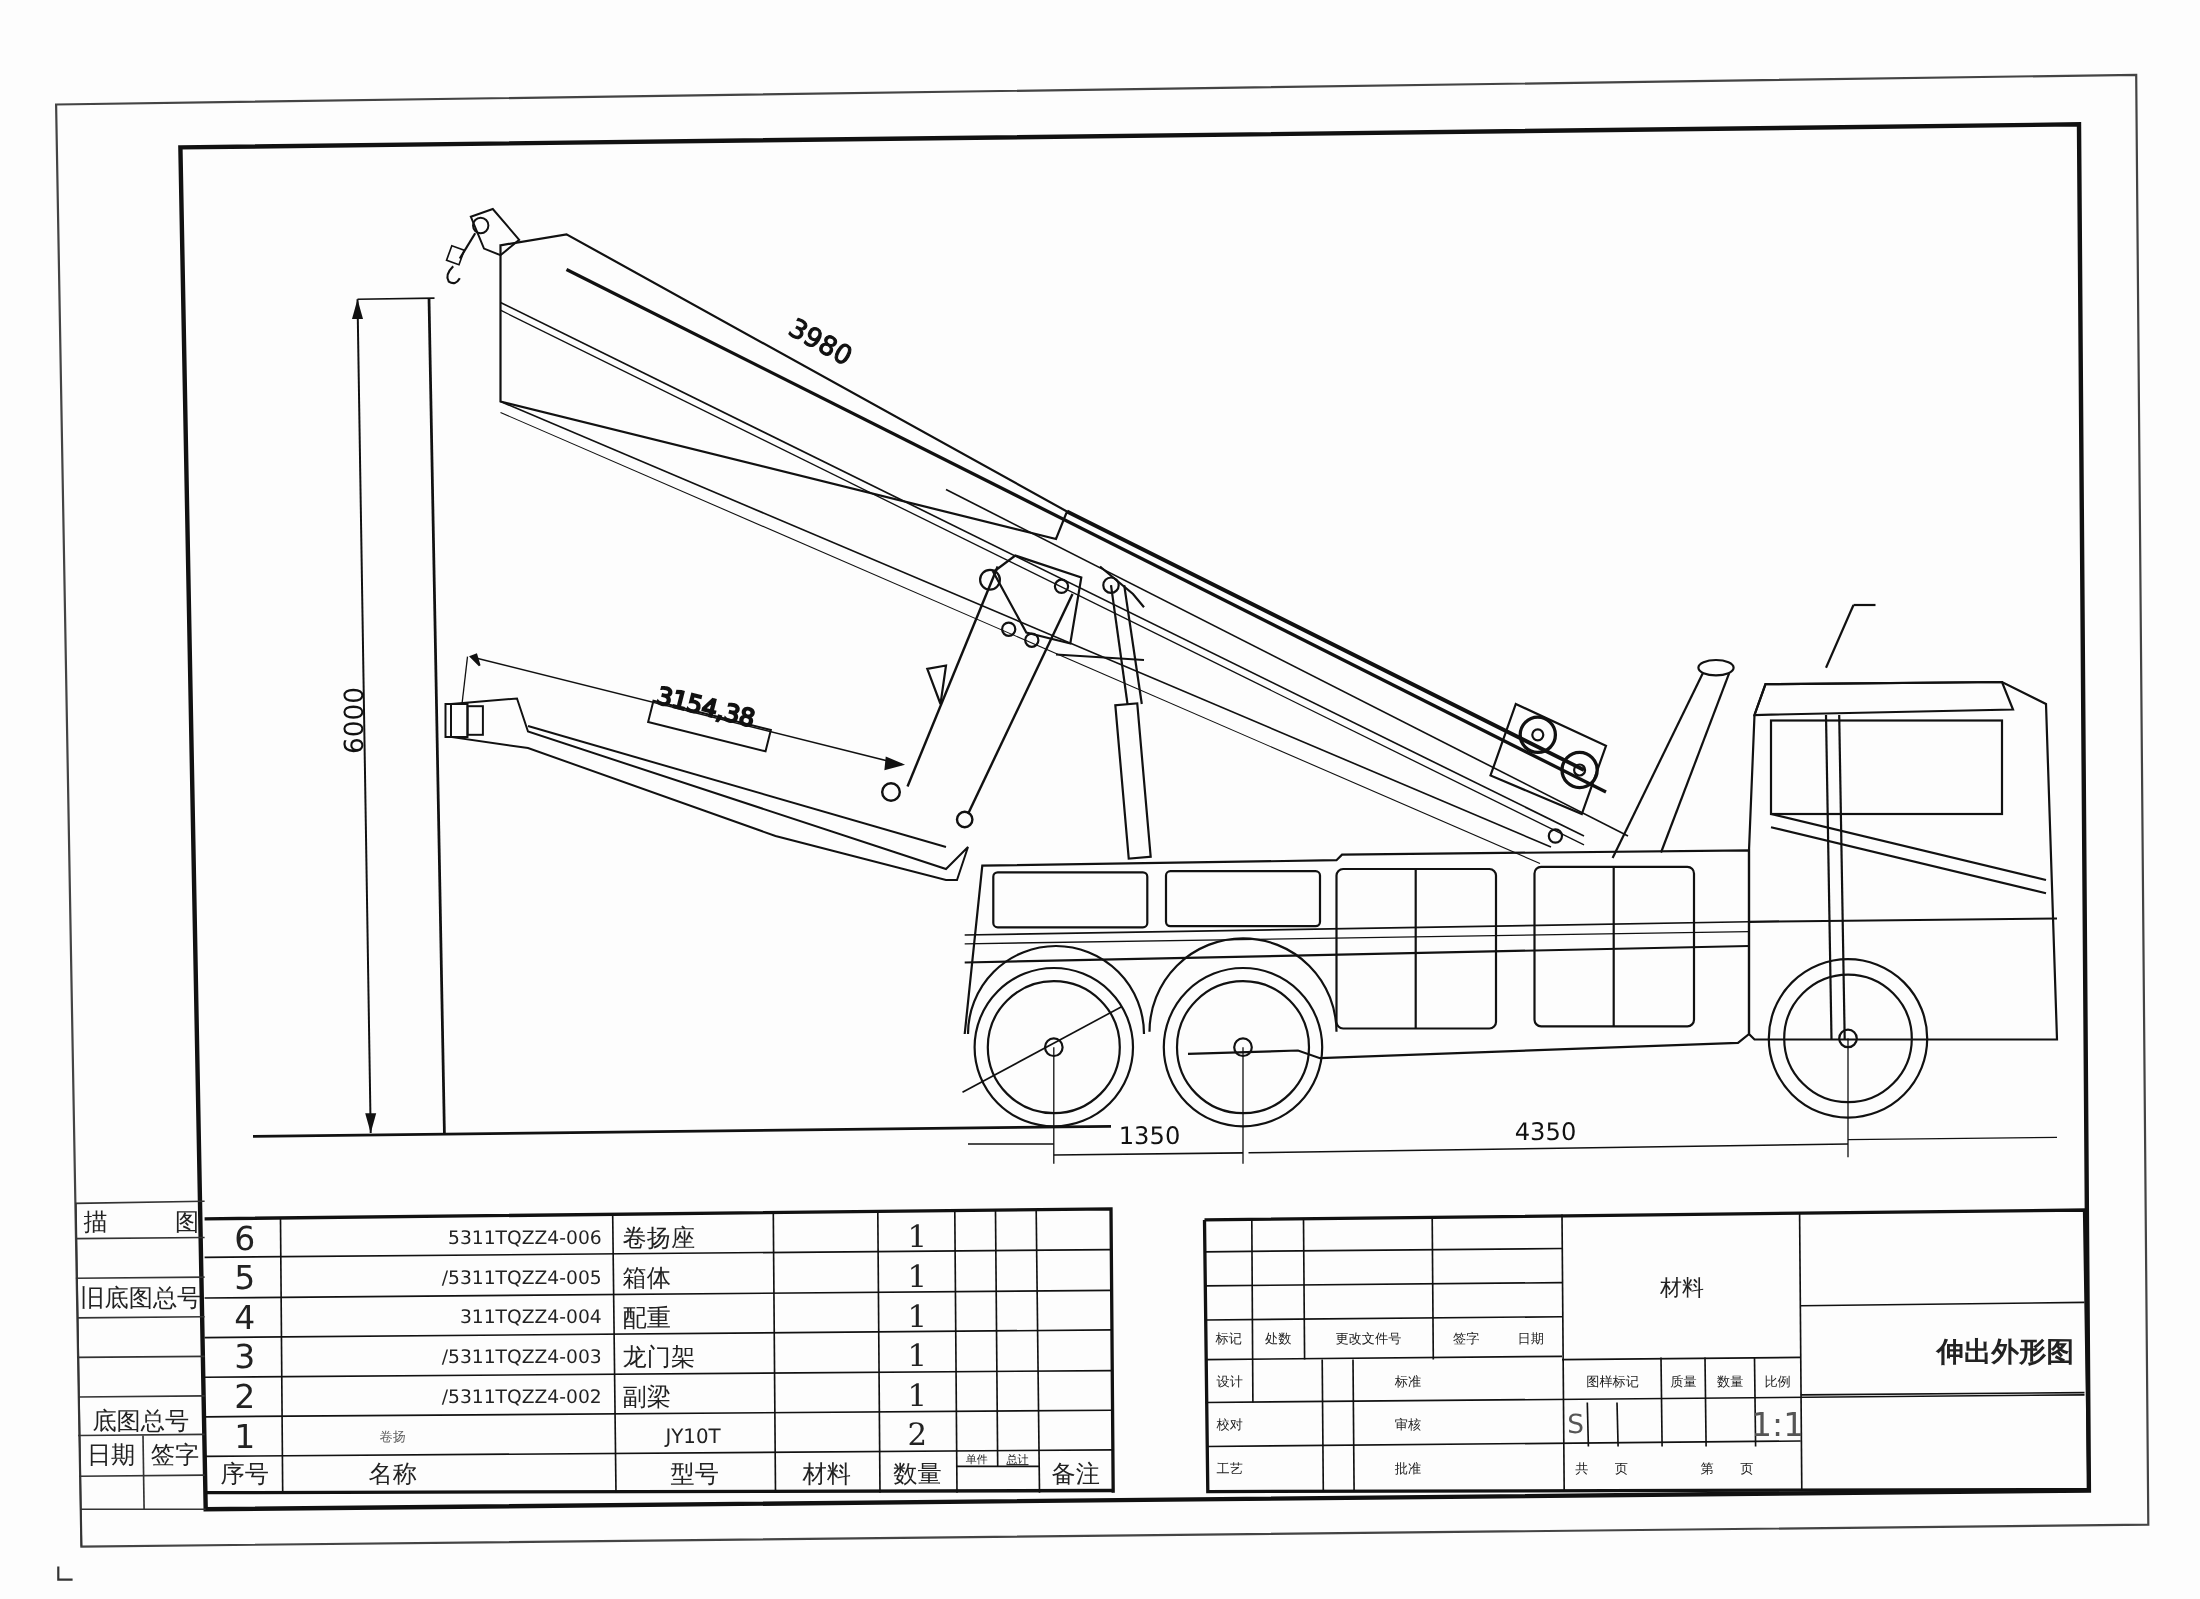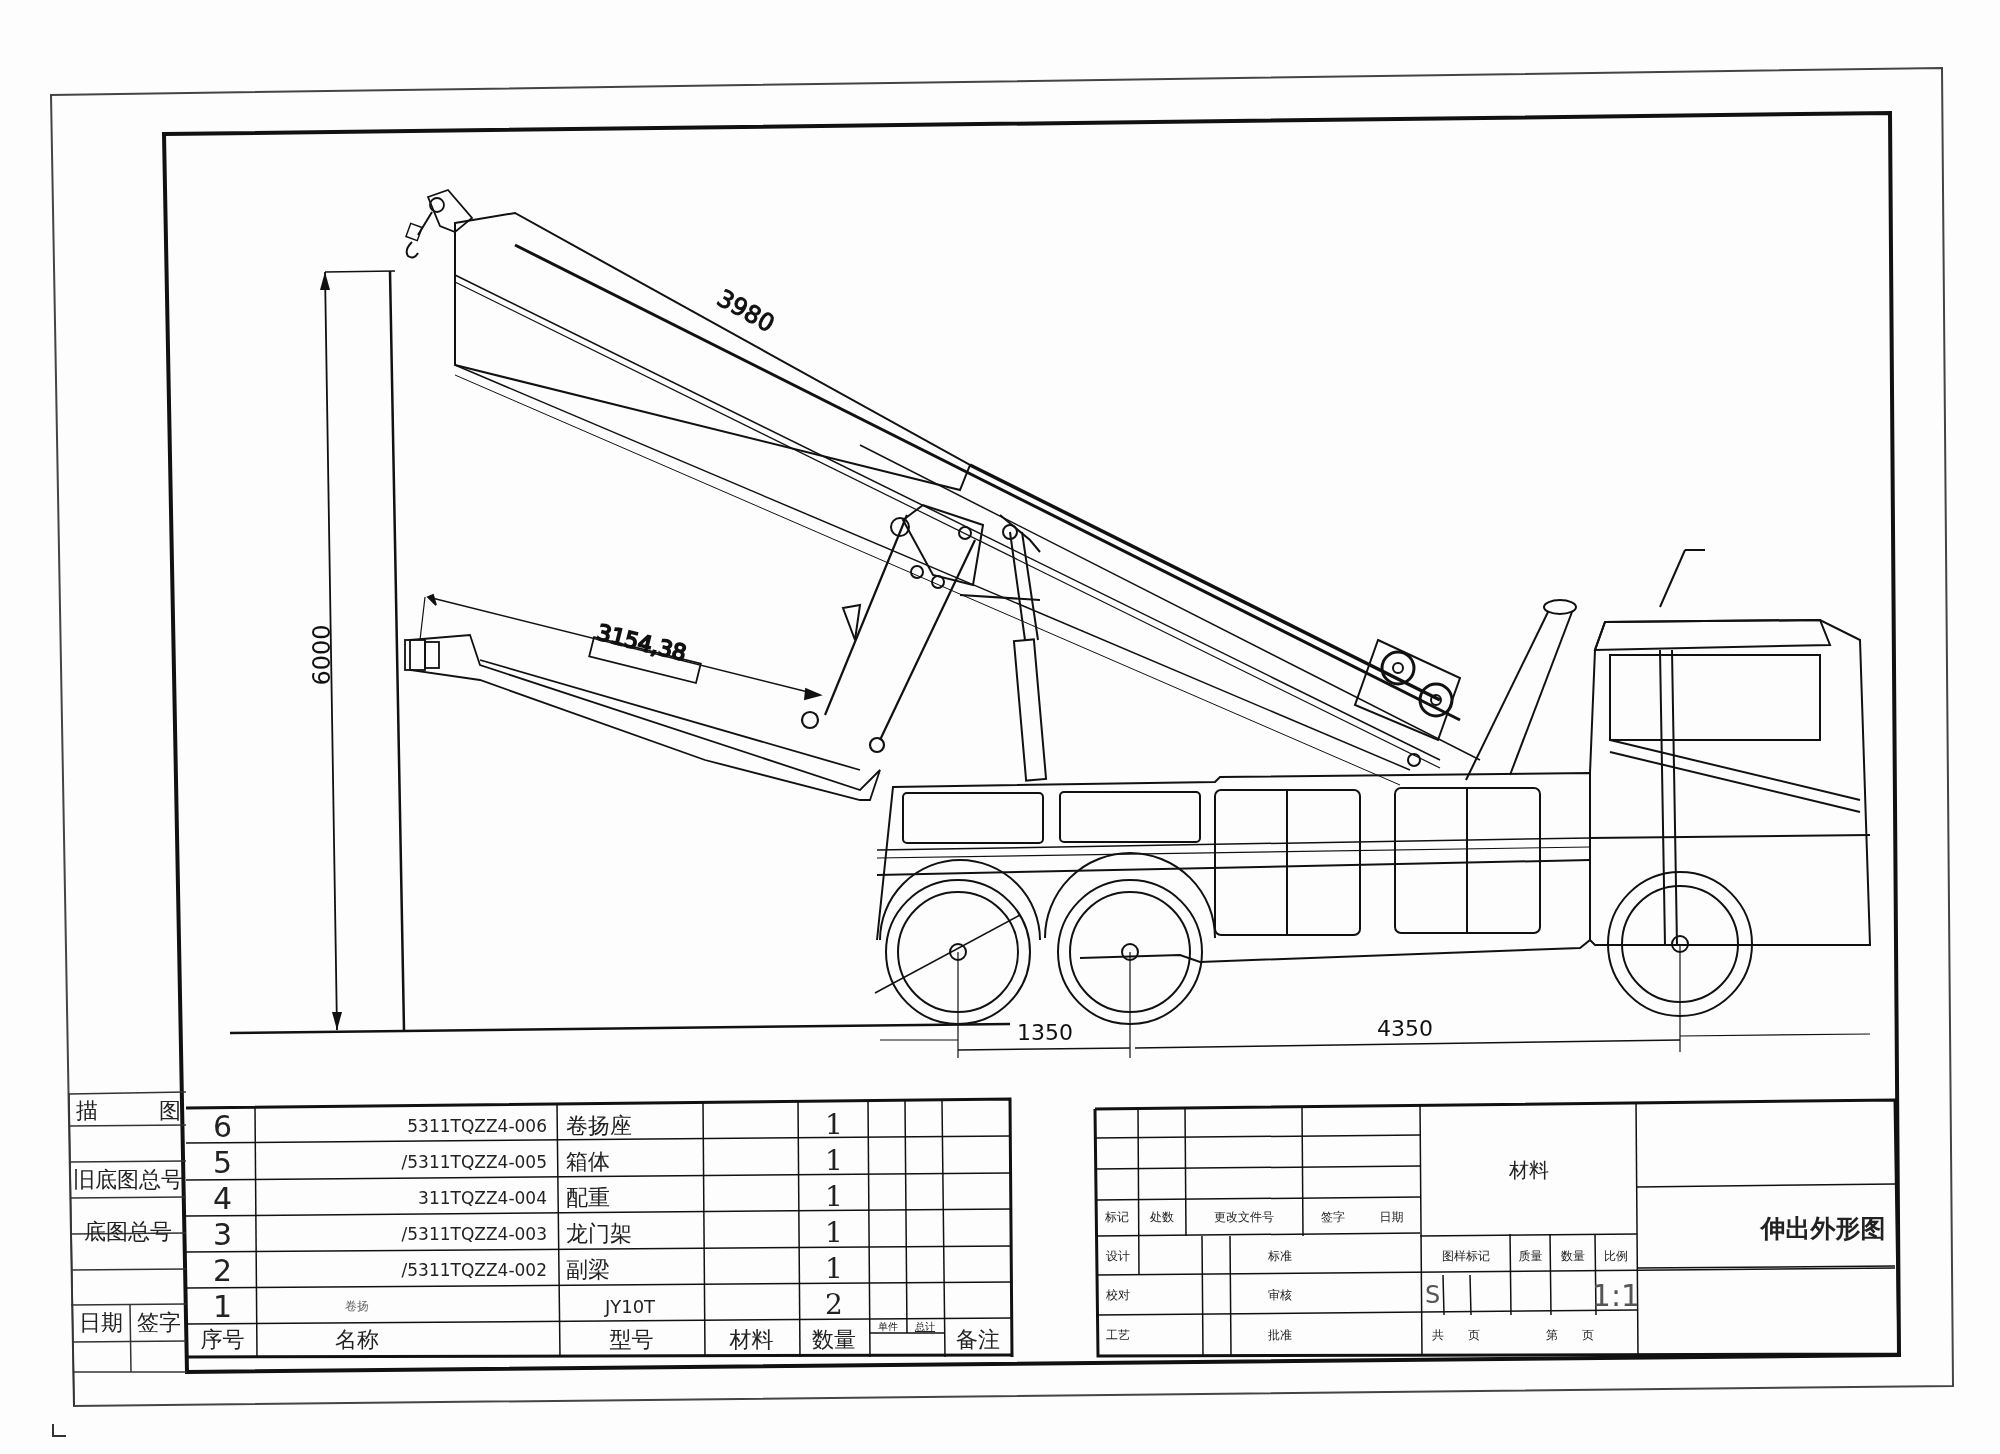--- a/index.html
+++ b/index.html
@@ -207,21 +207,21 @@
     <line x1="1550" y1="1234" x2="1551" y2="1315"></line>
     <line x1="1595" y1="1234" x2="1596" y2="1315"></line>
     <line x1="1443" y1="1275" x2="1444" y2="1315"></line>
     <line x1="1470" y1="1275" x2="1471" y2="1315"></line>
   </g>
 </svg>
 
 <div class="cell" style="left:72px;top:1096px;width:30px;height:30px;">描</div>
 <div class="cell" style="left:155px;top:1096px;width:30px;height:30px;">图</div>
 <div class="cell" style="left:70px;top:1162px;width:116px;height:36px;">旧底图总号</div>
-<div class="cell" style="left:70px;top:1214px;width:116px;height:36px;">底图总号</div>
+<div class="cell" style="left:70px;top:1274px;width:116px;height:36px;">底图总号</div>
 <div class="cell" style="left:71px;top:1305px;width:60px;height:36px;">日期</div>
 <div class="cell" style="left:131px;top:1305px;width:56px;height:36px;">签字</div>
 
 <div>
   <div>
     <div class="cell num" style="left:190px;top:1108px;width:65px;height:36px;">6</div>
     <div class="cell right small" style="left:257px;top:1108px;width:290px;height:36px;font-size:17px;">5311TQZZ4-006</div>
     <div class="cell left" style="left:560px;top:1108px;width:140px;height:36px;">卷扬座</div>
     <div class="cell serif" style="left:800px;top:1106px;width:68px;height:36px;font-size:28px;">1</div>
   </div>

